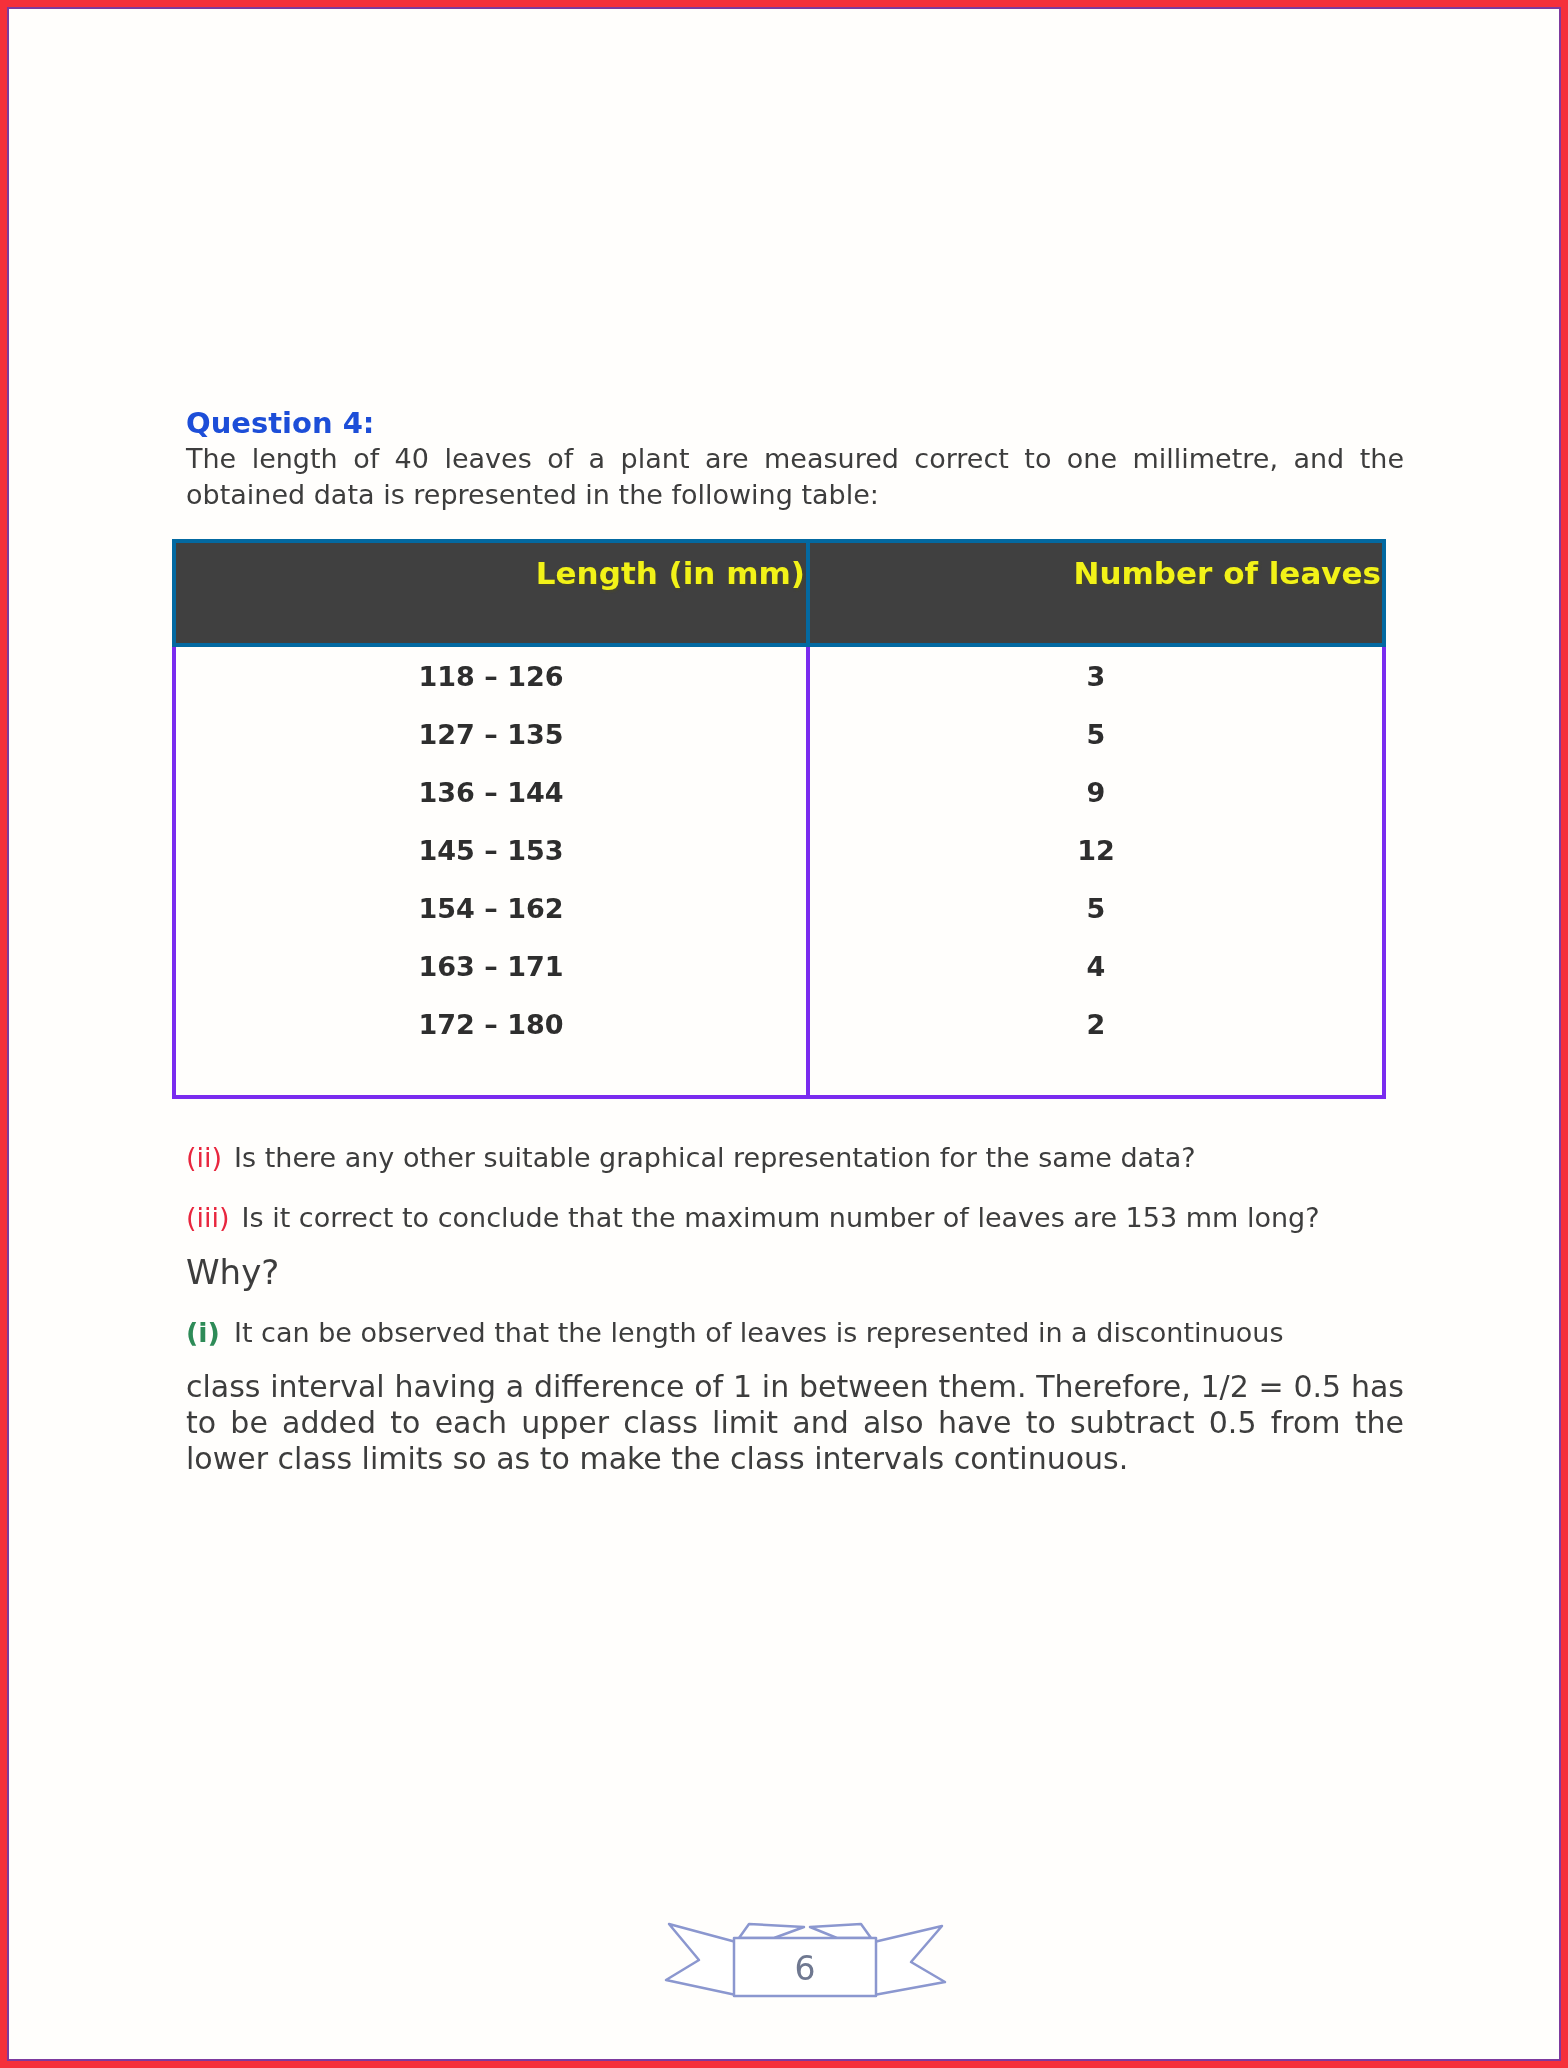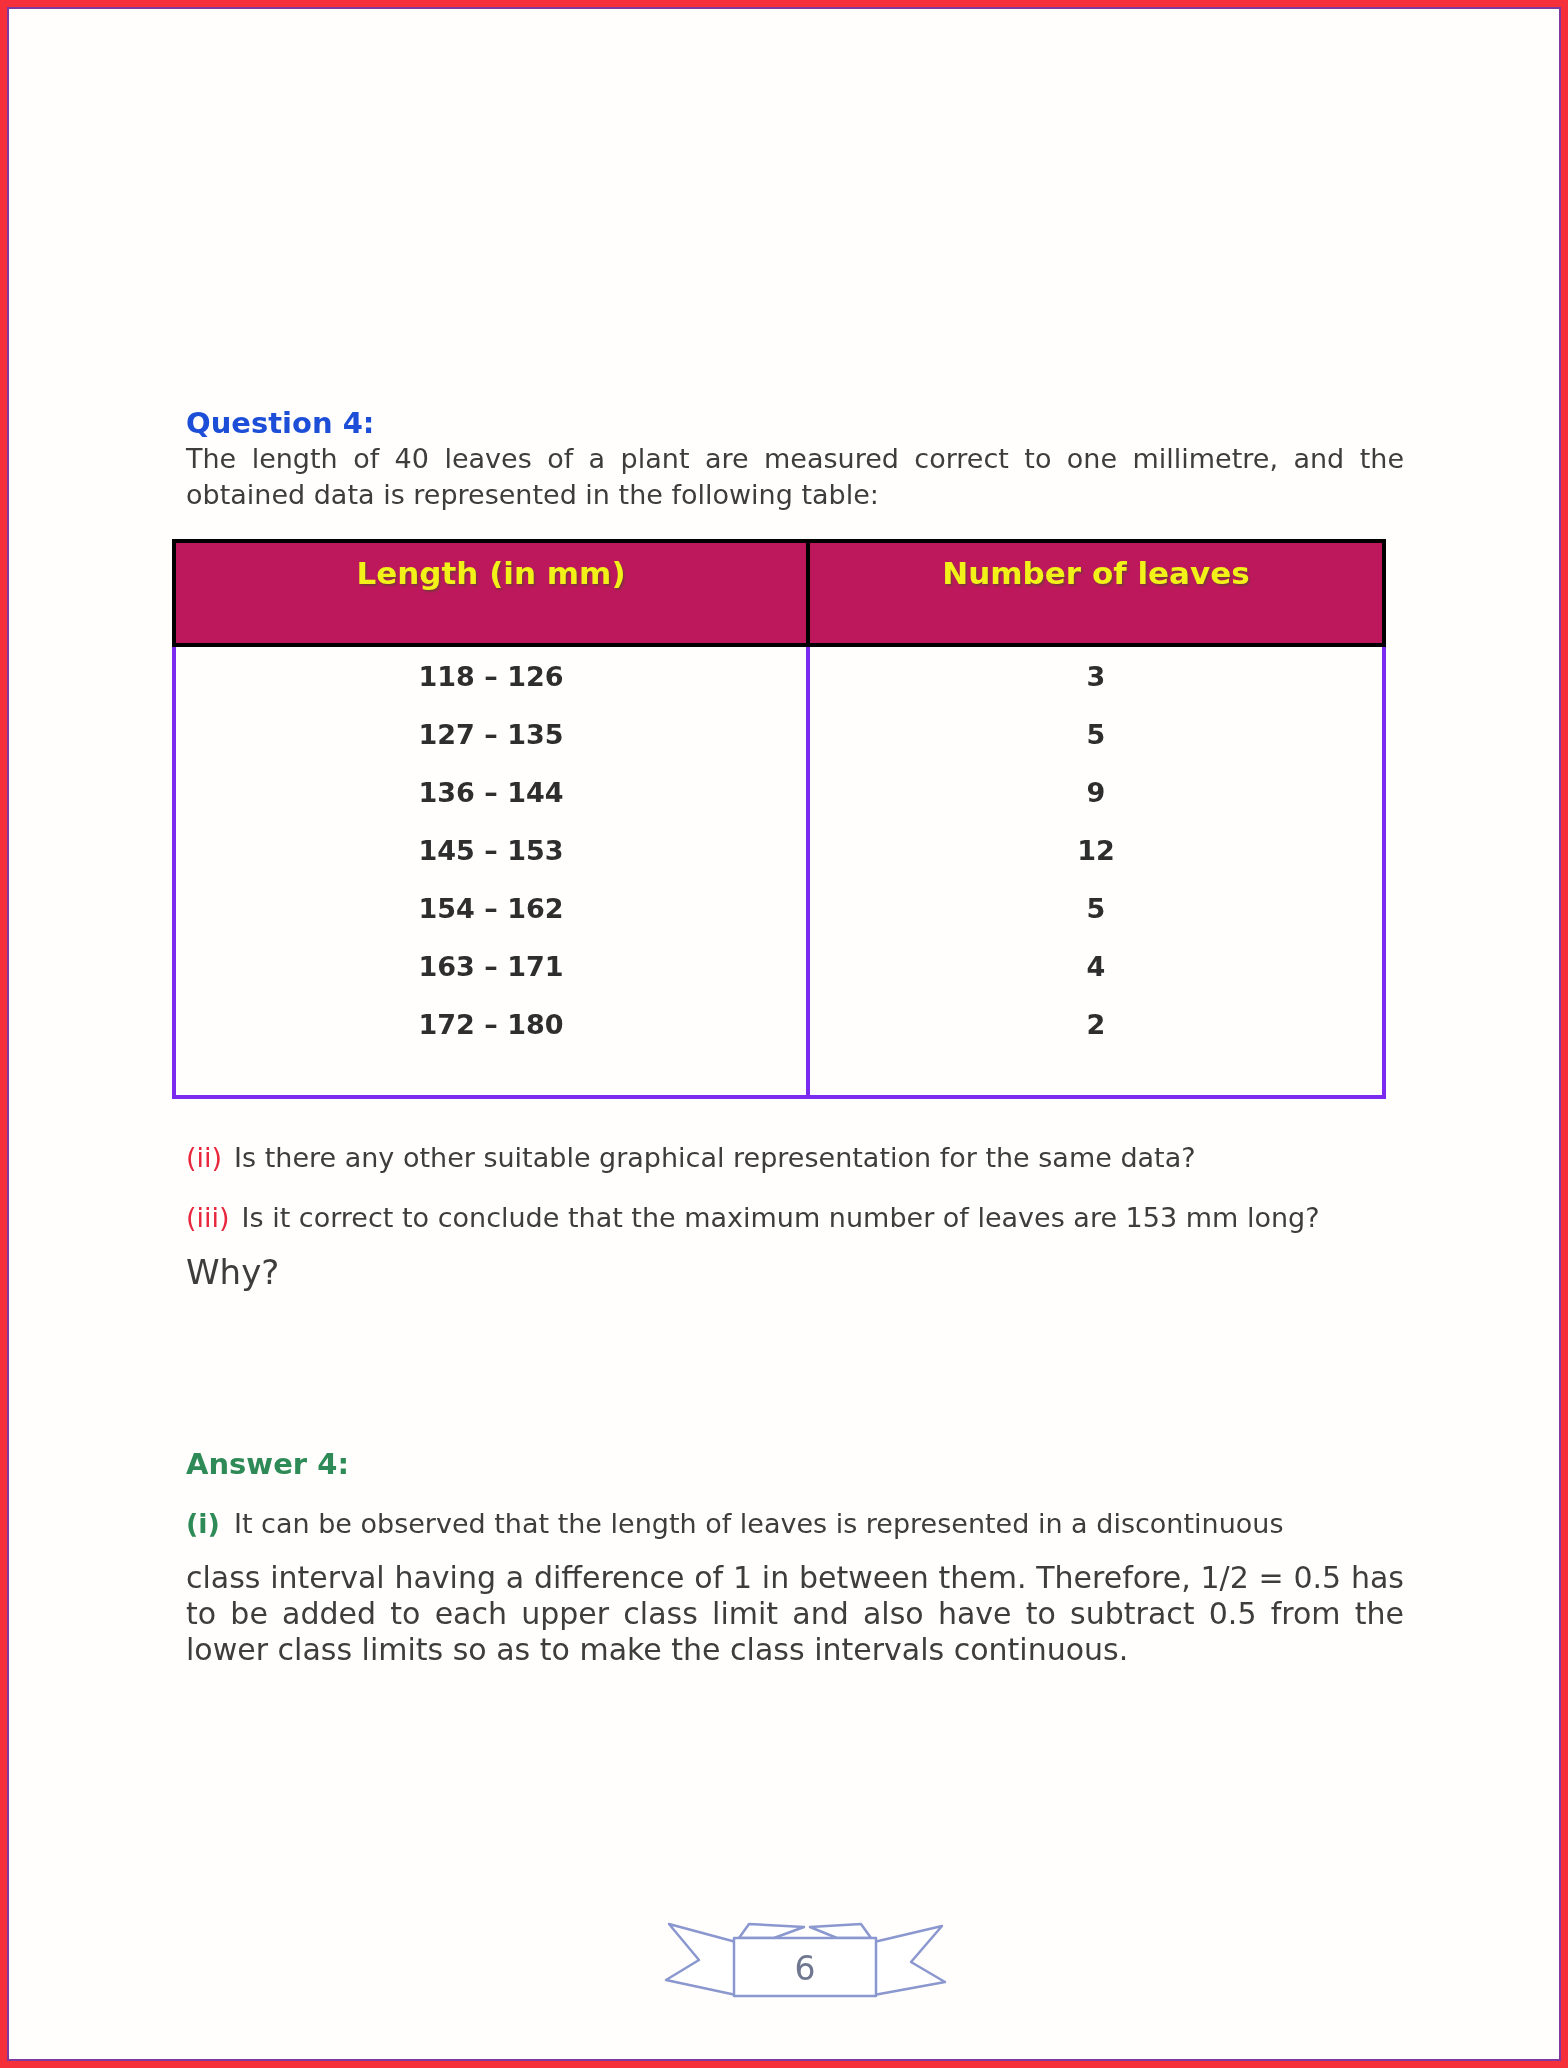--- a/index.html
+++ b/index.html
@@ -44,30 +44,30 @@
   }
   
   .data-table {
     border-collapse: collapse;
     table-layout: fixed;
     width: 1214px;
     margin: 26px 0 0 -14px;
     border: 4px solid #7a2bef;
   }
   .data-table th {
-    border: 4px solid #000000;
-    background: #be185d;
+    border: 4px solid #0369a1;
+    background: #404040;
     color: #f2f218;
     font-size: 31px;
     font-weight: bold;
     vertical-align: top;
     padding-top: 12px;
     height: 104px;
     box-sizing: border-box;
-    text-align: center;
+    text-align: right;
     text-shadow: 1.5px 2px 2px rgba(75, 75, 35, 0.55);
   }
   .data-table td {
     border-left: 4px solid #7a2bef;
     border-right: 4px solid #7a2bef;
     border-top: none;
     border-bottom: none;
     text-align: center;
     color: #2e2e2e;
     font-size: 27px;
@@ -174,21 +174,20 @@
           </tr>
         </tbody>
       </table>
 
       <div class="q-list">
         <p class="q-item"><span class="q-item-label">(ii)</span><span>Is there any other suitable graphical representation for the same data?</span></p>
         <p class="q-item spaced"><span class="q-item-label">(iii)</span><span>Is it correct to conclude that the maximum number of leaves are 153 mm long?</span></p>
         <p class="why-line">Why?</p>
       </div>
 
-      <p class="a-heading">Answer 4:</p>
       <p class="ans-intro"><span class="ans-item-label">(i)</span><span>It can be observed that the length of leaves is represented in a discontinuous</span></p>
       <p class="ans-body">class interval having a difference of 1 in between them. Therefore, 1/2 = 0.5 has to be added to each upper class limit and also have to subtract 0.5 from the lower class limits so as to make the class intervals continuous.</p>
 
     </div>
 
     <svg class="ribbon" viewBox="0 0 300 95" xmlns="http://www.w3.org/2000/svg">
       <g stroke="#8b97cf" stroke-width="2.5" fill="#ffffff" stroke-linejoin="round">
         <path d="M77,24 L10,6 L40,42 L7,62 L77,77 Z"></path>
         <path d="M215,24 L283,8 L252,44 L286,64 L215,77 Z"></path>
         <path d="M80,20 L90,6 L145,9 L115,20 Z"></path>

